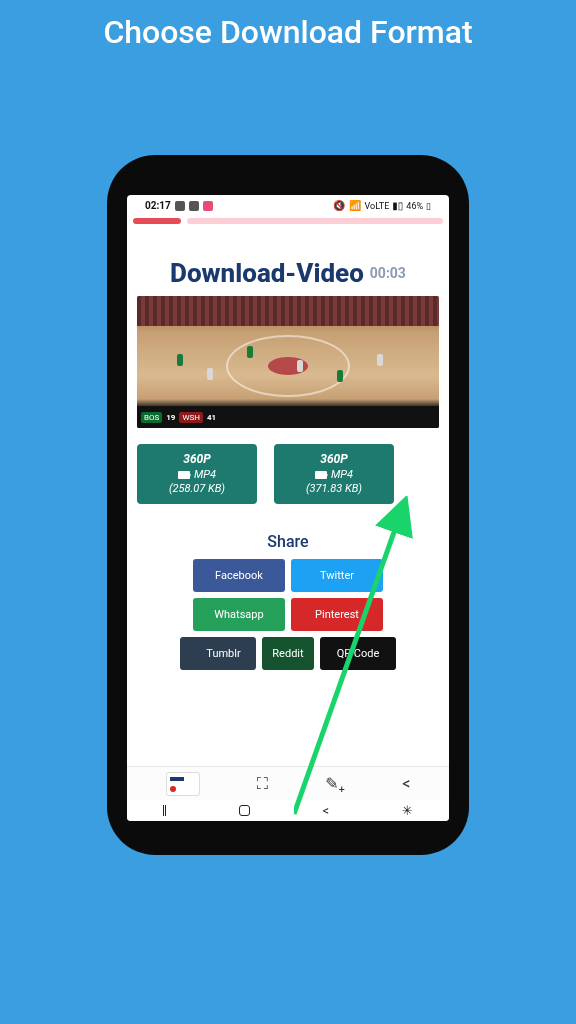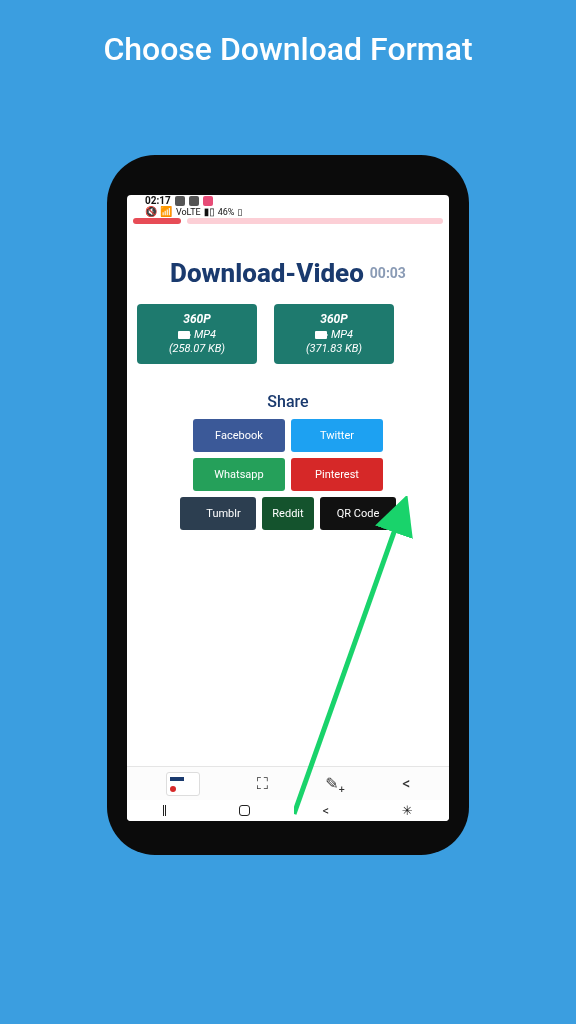--- a/index.html
+++ b/index.html
@@ -9,21 +9,21 @@
     background: #3b9ee0;
     font-family: -apple-system, "Segoe UI", Roboto, Arial, sans-serif;
     position: relative;
     overflow: hidden;
   }
   .header-title {
     color: #fff;
     font-size: 32px;
     font-weight: 500;
     text-align: center;
-    padding-top: 30px;
+    padding-top: 13px;
   }
   
   .phone {
     position: absolute;
     left: 107px;
     top: 155px;
     width: 362px;
     height: 700px;
     background: #0b0b0b;
     border-radius: 48px;
@@ -36,26 +36,25 @@
     border-radius: 4px;
     overflow: hidden;
     position: relative;
     display: flex;
     flex-direction: column;
   }
   
   .statusbar {
     height: 21px;
     display: flex;
-    align-items: flex-start;
+    align-items: center;
     font-size: 10px;
     padding: 0 18px;
     color: #111;
     justify-content: space-between;
-    flex-direction: column;
   }
   .status-left { display: flex; align-items: center; gap: 4px; }
   .status-left .clock { font-weight: 700; }
   .status-left .sicon { width: 10px; height: 10px; background:#555; border-radius:2px; }
   .status-left .sicon.pink { background:#e74c77; }
   .status-right { display: flex; align-items: center; gap: 3px; font-size: 9px; }
   .sig { font-size: 10px; }
   
   .bars { display:flex; gap:6px; padding: 2px 6px; }
   .bar { height:6px; border-radius:3px; flex:1; }
@@ -174,20 +173,36 @@
       <div class="bar red"></div>
       <div class="bar pink"></div>
     </div>
 
     <div class="content">
       <div class="dl-title-row">
         <span class="dl-title">Download-Video</span>
         <span class="dl-dur">00:03</span>
       </div>
 
+      <div class="thumb">
+        <div class="crowd"></div>
+        <div class="court"></div>
+        <div class="player p1" style="left:40px; top:58px;"></div>
+        <div class="player p2" style="left:70px; top:72px;"></div>
+        <div class="player p1" style="left:110px; top:50px;"></div>
+        <div class="player p2" style="left:160px; top:64px;"></div>
+        <div class="player p1" style="left:200px; top:74px;"></div>
+        <div class="player p2" style="left:240px; top:58px;"></div>
+        <div class="scoreboard">
+          <span class="sb-team1">BOS</span>
+          <span class="sb-score">19</span>
+          <span class="sb-team2">WSH</span>
+          <span class="sb-score">41</span>
+        </div>
+      </div>
 
       <div class="formats">
         <div class="format-btn">
           <div class="res">360P</div>
           <div class="type">
             <span class="cam"></span>
             <span>MP4</span>
           </div>
           <div class="size">(258.07 KB)</div>
         </div>

